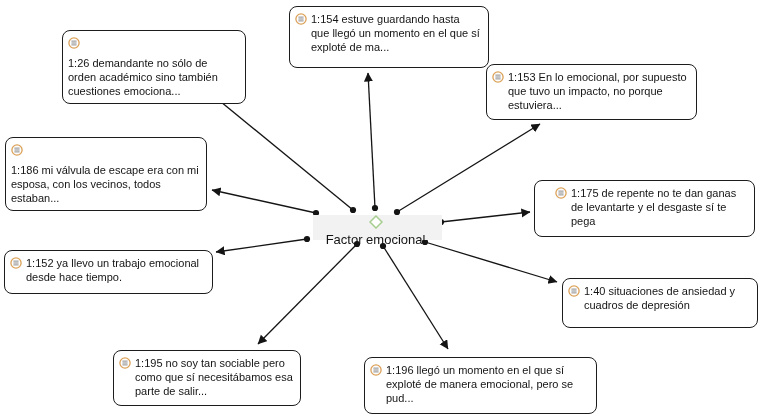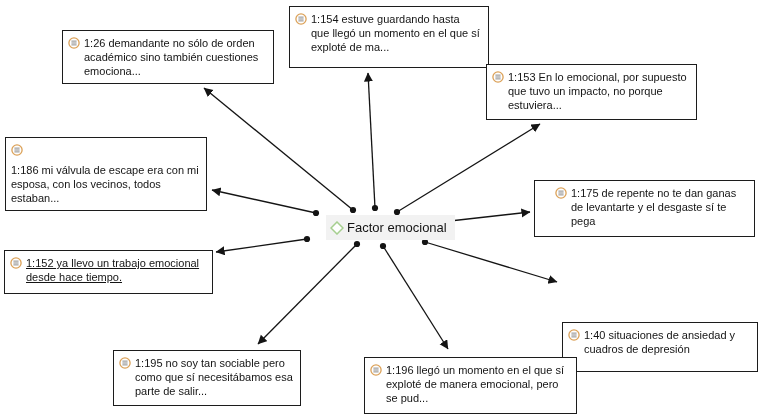--- a/index.html
+++ b/index.html
@@ -16,21 +16,21 @@
   .edge-dot { fill: var(--edge); }
   .arrowhead { fill: var(--edge); }
   .quote {
     position: absolute;
     display: flex;
     align-items: flex-start;
     gap: 4px;
     box-sizing: border-box;
     background: #ffffff;
     border: 1.4px solid var(--node-border);
-    border-radius: 0;
+    border-radius: 8px;
     padding: 5px 7px 5px 5px;
     font-size: 11px;
     line-height: 1.28;
     color: var(--text);
   }
   .qicon { flex: 0 0 auto; margin-top: 1px; }
   .qtext { display: block; }
   .central {
     position: absolute;
     display: flex;
@@ -70,21 +70,21 @@
       <circle cx="307" cy="239" r="3.1" class="edge-dot"></circle>
       <line x1="425" y1="242" x2="557" y2="282" marker-end="url(#arrowhead)"></line>
       <circle cx="425" cy="242" r="3.1" class="edge-dot"></circle>
       <line x1="357" y1="244" x2="258" y2="344" marker-end="url(#arrowhead)"></line>
       <circle cx="357" cy="244" r="3.1" class="edge-dot"></circle>
       <line x1="383" y1="246" x2="448" y2="349" marker-end="url(#arrowhead)"></line>
       <circle cx="383" cy="246" r="3.1" class="edge-dot"></circle>
     </svg>
 
   <div id="nodes-layer">
-      <div class="quote" style="left: 62px; top: 30px; width: 212px; min-height: 54px;">
+      <div class="quote" style="left: 62px; top: 30px; width: 184px; min-height: 54px; flex-direction: column;">
       <span class="qicon">
         <svg width="12" height="12" viewBox="0 0 12 12">
           <circle cx="6" cy="6" r="5.1" fill="#ffffff" stroke="var(--quote-icon-ring)" stroke-width="1.3"></circle>
           <line x1="3.4" y1="4.1" x2="8.6" y2="4.1" stroke="var(--quote-icon-lines)" stroke-width="1"></line>
           <line x1="3.4" y1="6" x2="8.6" y2="6" stroke="var(--quote-icon-lines)" stroke-width="1"></line>
           <line x1="3.4" y1="7.9" x2="8.6" y2="7.9" stroke="var(--quote-icon-lines)" stroke-width="1"></line>
         </svg>
       </span>
       <span class="qtext">1:26 demandante no sólo de orden académico sino también cuestiones emociona...</span>
     </div>
@@ -125,32 +125,32 @@
       <span class="qicon">
         <svg width="12" height="12" viewBox="0 0 12 12">
           <circle cx="6" cy="6" r="5.1" fill="#ffffff" stroke="var(--quote-icon-ring)" stroke-width="1.3"></circle>
           <line x1="3.4" y1="4.1" x2="8.6" y2="4.1" stroke="var(--quote-icon-lines)" stroke-width="1"></line>
           <line x1="3.4" y1="6" x2="8.6" y2="6" stroke="var(--quote-icon-lines)" stroke-width="1"></line>
           <line x1="3.4" y1="7.9" x2="8.6" y2="7.9" stroke="var(--quote-icon-lines)" stroke-width="1"></line>
         </svg>
       </span>
       <span class="qtext">1:175 de repente no te dan ganas de levantarte y el desgaste sí te pega</span>
     </div>
-      <div class="quote" style="left: 4px; top: 250px; width: 209px; min-height: 44px; text-decoration: underline;">
+      <div class="quote" style="left: 4px; top: 250px; width: 209px; min-height: 44px;">
       <span class="qicon">
         <svg width="12" height="12" viewBox="0 0 12 12">
           <circle cx="6" cy="6" r="5.1" fill="#ffffff" stroke="var(--quote-icon-ring)" stroke-width="1.3"></circle>
           <line x1="3.4" y1="4.1" x2="8.6" y2="4.1" stroke="var(--quote-icon-lines)" stroke-width="1"></line>
           <line x1="3.4" y1="6" x2="8.6" y2="6" stroke="var(--quote-icon-lines)" stroke-width="1"></line>
           <line x1="3.4" y1="7.9" x2="8.6" y2="7.9" stroke="var(--quote-icon-lines)" stroke-width="1"></line>
         </svg>
       </span>
       <span class="qtext">1:152 ya llevo un trabajo emocional desde hace tiempo.</span>
     </div>
-      <div class="quote" style="left: 562px; top: 278px; width: 196px; min-height: 50px; margin-top: 44px;">
+      <div class="quote" style="left: 562px; top: 278px; width: 196px; min-height: 50px;">
       <span class="qicon">
         <svg width="12" height="12" viewBox="0 0 12 12">
           <circle cx="6" cy="6" r="5.1" fill="#ffffff" stroke="var(--quote-icon-ring)" stroke-width="1.3"></circle>
           <line x1="3.4" y1="4.1" x2="8.6" y2="4.1" stroke="var(--quote-icon-lines)" stroke-width="1"></line>
           <line x1="3.4" y1="6" x2="8.6" y2="6" stroke="var(--quote-icon-lines)" stroke-width="1"></line>
           <line x1="3.4" y1="7.9" x2="8.6" y2="7.9" stroke="var(--quote-icon-lines)" stroke-width="1"></line>
         </svg>
       </span>
       <span class="qtext">1:40 situaciones de ansiedad y cuadros de depresión</span>
     </div>
@@ -158,34 +158,34 @@
       <span class="qicon">
         <svg width="12" height="12" viewBox="0 0 12 12">
           <circle cx="6" cy="6" r="5.1" fill="#ffffff" stroke="var(--quote-icon-ring)" stroke-width="1.3"></circle>
           <line x1="3.4" y1="4.1" x2="8.6" y2="4.1" stroke="var(--quote-icon-lines)" stroke-width="1"></line>
           <line x1="3.4" y1="6" x2="8.6" y2="6" stroke="var(--quote-icon-lines)" stroke-width="1"></line>
           <line x1="3.4" y1="7.9" x2="8.6" y2="7.9" stroke="var(--quote-icon-lines)" stroke-width="1"></line>
         </svg>
       </span>
       <span class="qtext">1:195 no soy tan sociable pero como que sí necesitábamos esa parte de salir...</span>
     </div>
-      <div class="quote" style="left: 364px; top: 357px; width: 213px; min-height: 57px;">
+      <div class="quote" style="left: 364px; top: 357px; width: 233px; min-height: 57px;">
       <span class="qicon">
         <svg width="12" height="12" viewBox="0 0 12 12">
           <circle cx="6" cy="6" r="5.1" fill="#ffffff" stroke="var(--quote-icon-ring)" stroke-width="1.3"></circle>
           <line x1="3.4" y1="4.1" x2="8.6" y2="4.1" stroke="var(--quote-icon-lines)" stroke-width="1"></line>
           <line x1="3.4" y1="6" x2="8.6" y2="6" stroke="var(--quote-icon-lines)" stroke-width="1"></line>
           <line x1="3.4" y1="7.9" x2="8.6" y2="7.9" stroke="var(--quote-icon-lines)" stroke-width="1"></line>
         </svg>
       </span>
       <span class="qtext">1:196 llegó un momento en el que sí exploté de manera emocional, pero se pud...</span>
     </div>
     </div>
 
-  <div id="central-node" class="central" style="left: 326px; top: 215px; min-width: 129px; height: 25px;">
+  <div id="central-node" class="central" style="left: 313px; top: 215px; min-width: 129px; height: 25px; flex-direction: column;">
     <span class="diamond">
       <svg width="14" height="14" viewBox="0 0 14 14">
         <path d="M7 1 L13 7 L7 13 L1 7 Z" fill="#ffffff" stroke="var(--code-diamond)" stroke-width="1.5"></path>
       </svg>
     </span>
     <span>Factor emocional</span>
   </div>
 
 </div>
 

